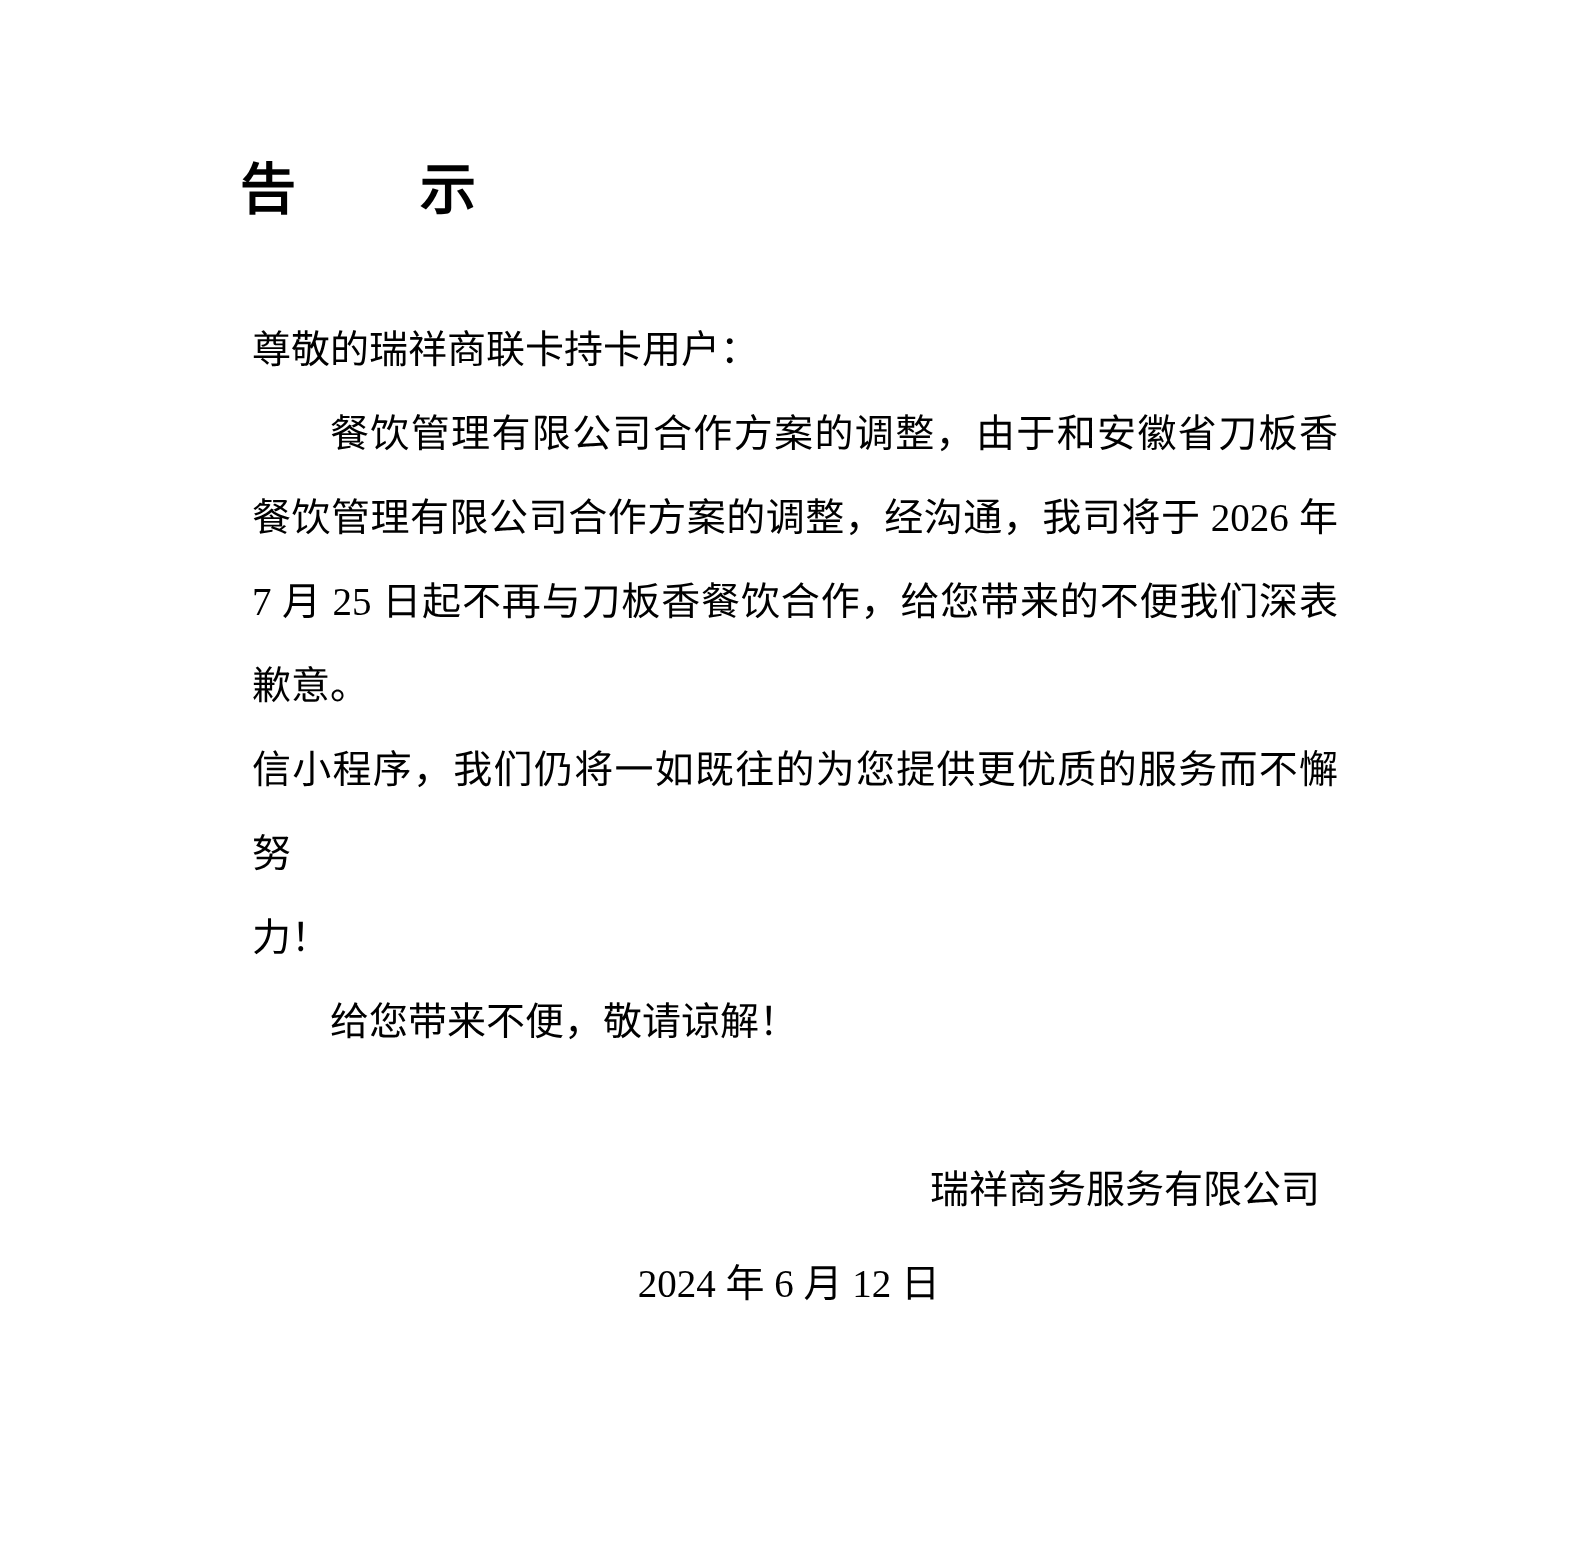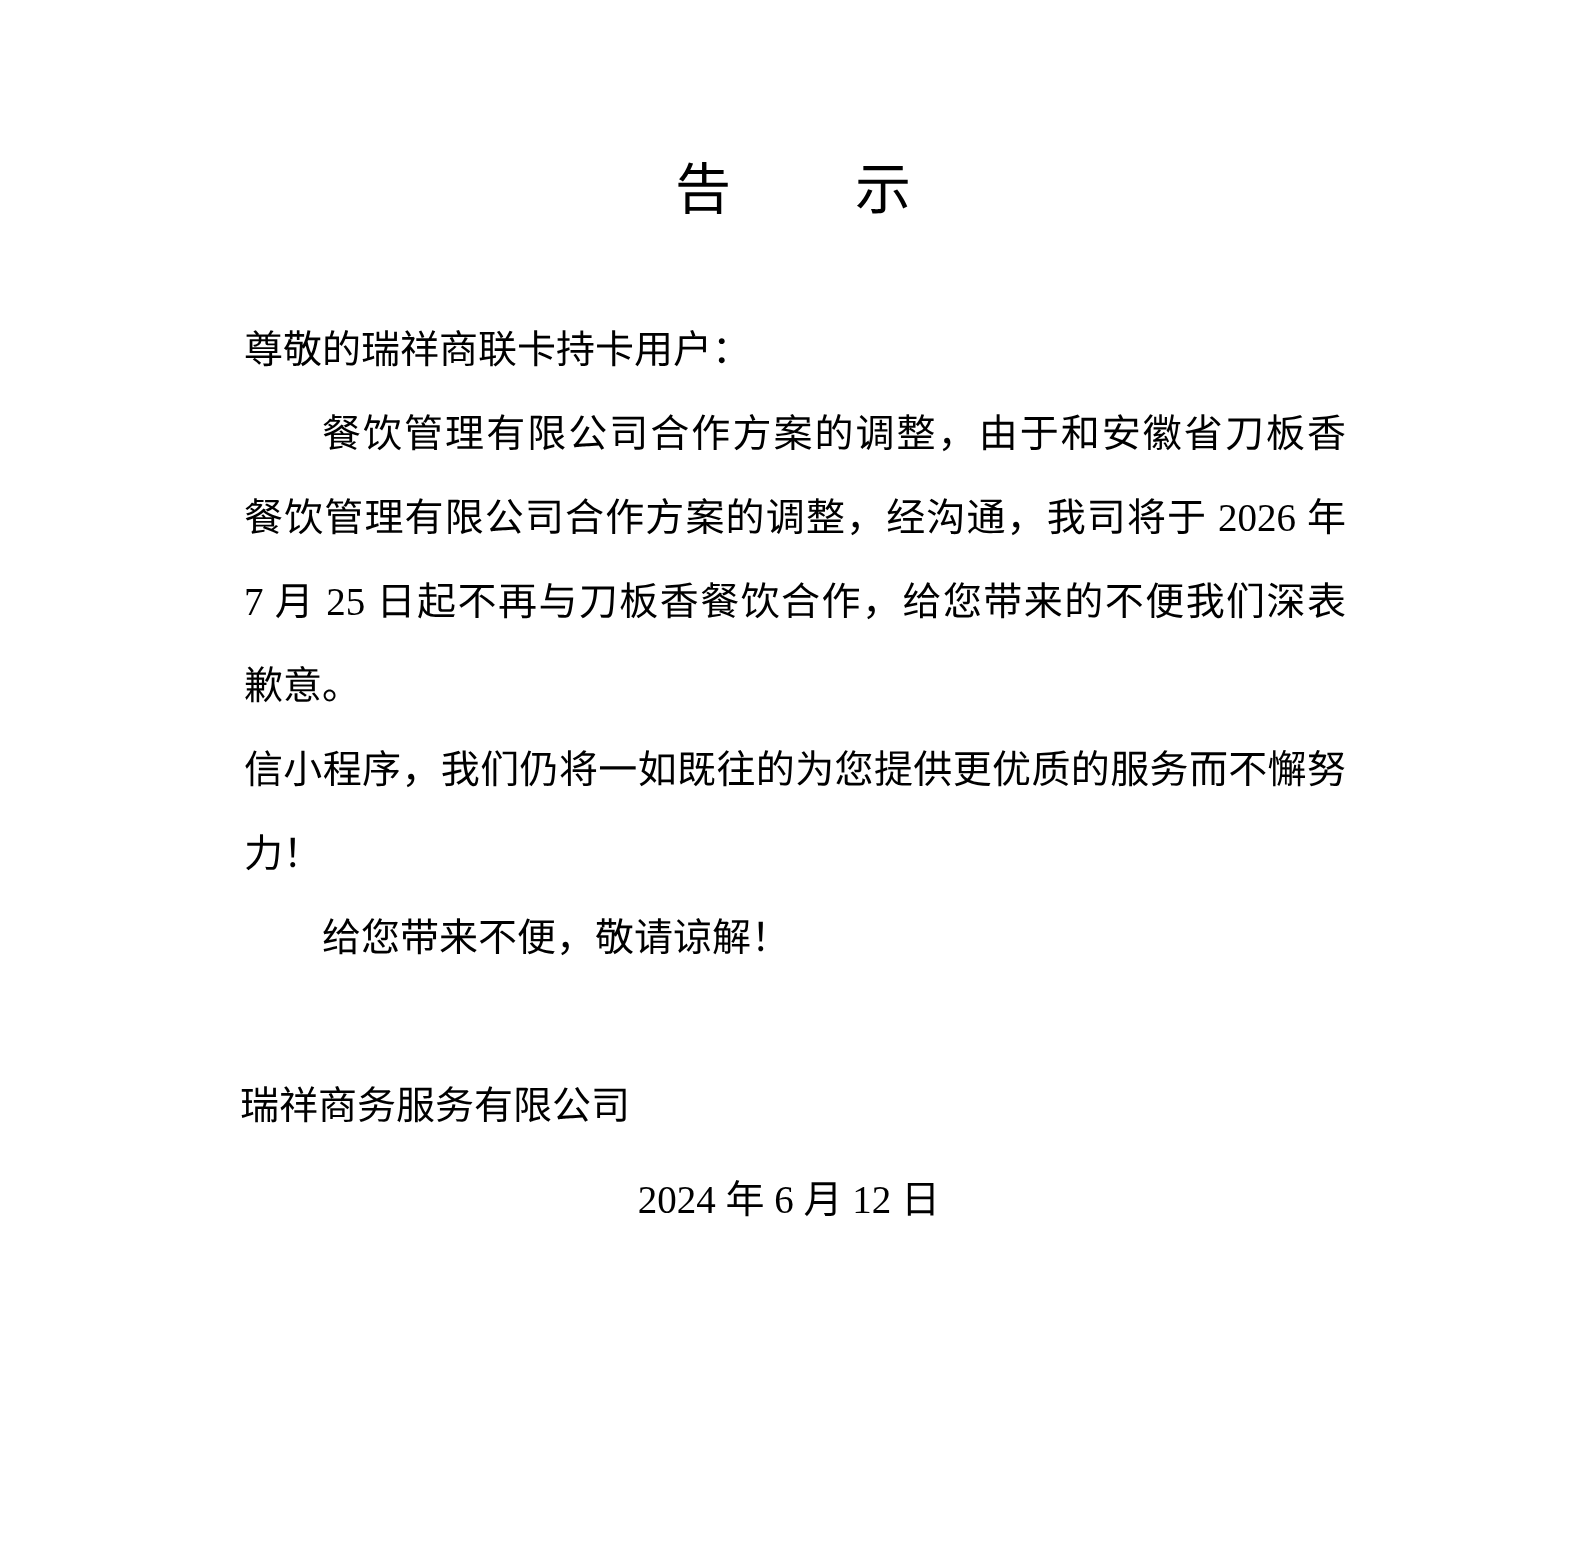--- a/index.html
+++ b/index.html
@@ -18,47 +18,47 @@
     box-sizing: border-box;
   }
   .content {
     box-sizing: border-box;
     width: 100%;
     height: 100%;
     padding: 148px 237px 0 240px; 
   }
   .doc-title {
     font-size: 56px;
-    font-weight: normal;
+    font-weight: bold;
     line-height: 84px;
-    text-align: center;
     margin: 0 0 76px 0;
     letter-spacing: 4px;
   }
   .notice-body {
-    margin: 4px;
+    margin: 12px;
   }
   .line {
     font-size: 39px;
     line-height: 84px;
     text-align: justify;
     text-justify: inter-character;
     -moz-text-align-last: left;
     text-align-last: left;
   }
   .line.fill {
     -moz-text-align-last: justify;
     text-align-last: justify;
   }
   .line.indent {
     text-indent: 2em;
   }
   .signature {
     font-size: 39px;
     line-height: 84px;
+    text-align: right;
     padding-right: 30px;
     margin-top: 84px;
   }
   .date {
     font-size: 39px;
     line-height: 84px;
     text-align: center;
     padding-right: 12px;
     margin-top: 10px;
   }

